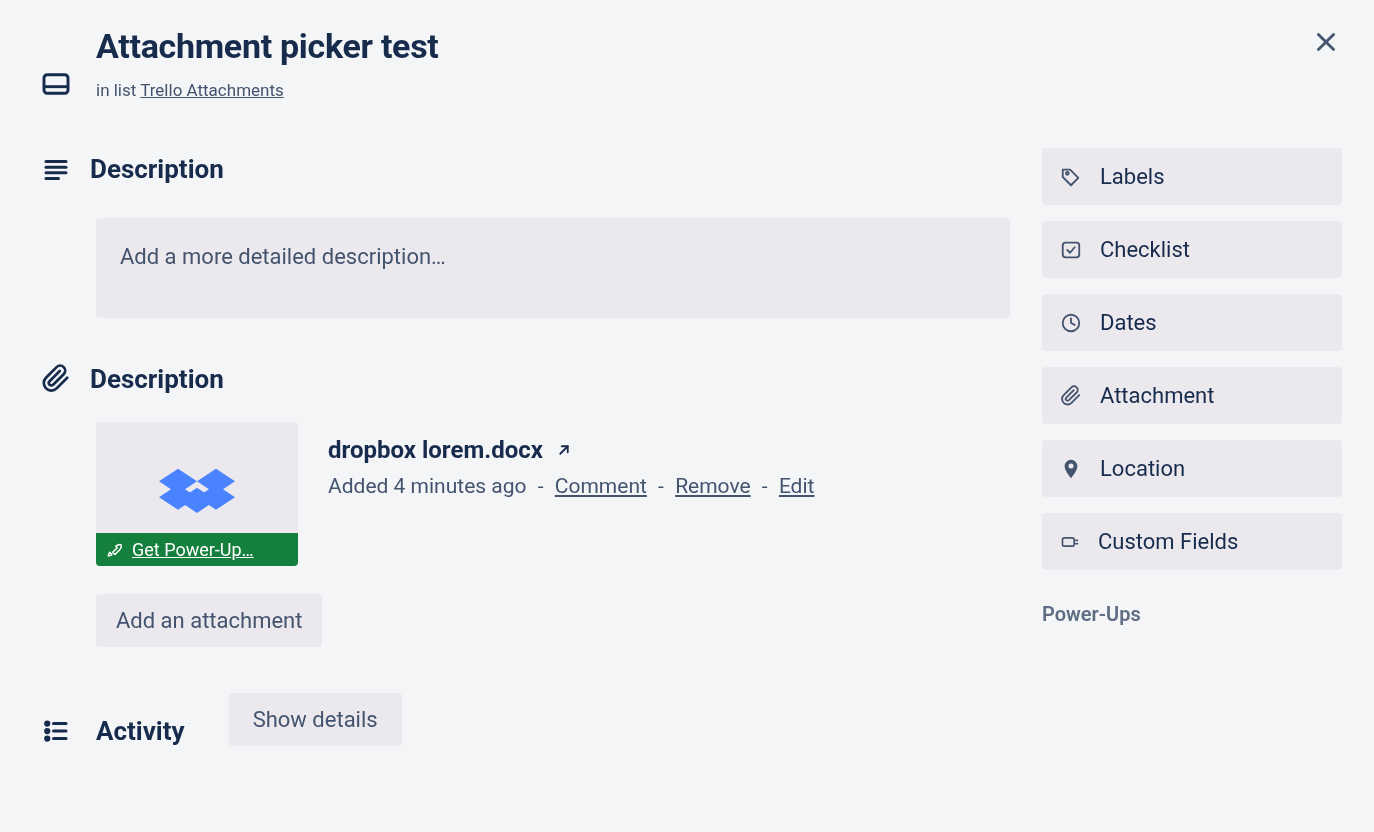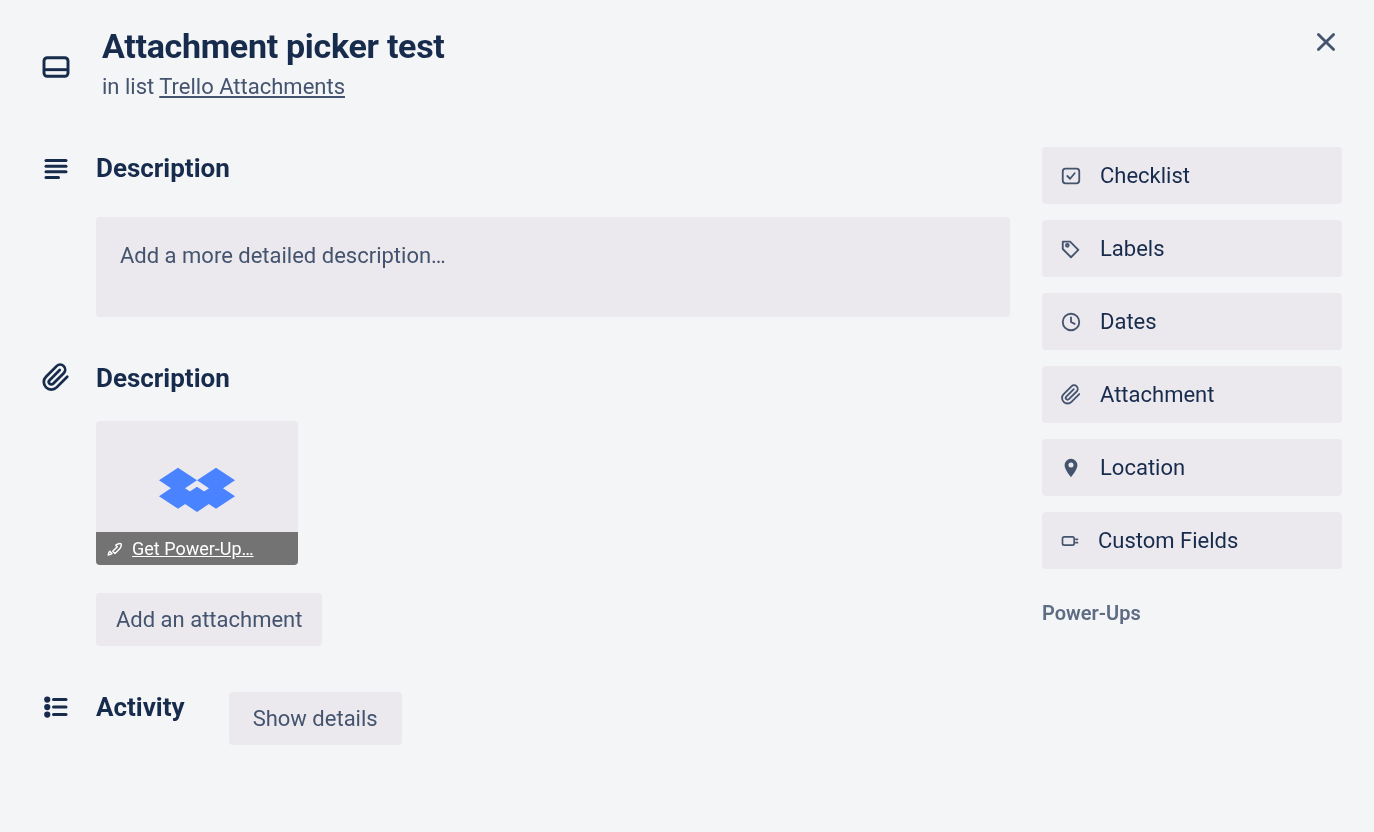--- a/index.html
+++ b/index.html
@@ -13,59 +13,59 @@
     --blue:#4a83ff;
   }
   *{box-sizing:border-box;font-family:-apple-system,BlinkMacSystemFont,"Segoe UI",Roboto,Helvetica,Arial,sans-serif}
   html,body{margin:0;padding:0;background:var(--bg);color:var(--ink)}
   body{width:1374px;height:832px;overflow:hidden}
 
   .card{position:relative;padding:26px 32px 0 38px}
   .close{position:absolute;top:26px;right:32px;width:32px;height:32px;display:flex;align-items:center;justify-content:center;border-radius:4px;cursor:pointer}
   .close svg{width:26px;height:26px;stroke:var(--ink2)}
 
-  .header{display:flex;gap:28px;align-items:center}
+  .header{display:flex;gap:22px;align-items:flex-end}
   .header .icon-slot{width:36px;display:flex;justify-content:center;padding-top:8px}
   .header h1{margin:0;font-size:34px;font-weight:700;letter-spacing:-.3px}
-  .subline{margin-top:8px;font-size:22px;color:var(--ink2)}
+  .subline{margin-top:14px;font-size:17px;color:var(--ink2)}
   .subline a{color:var(--ink2);text-decoration:underline}
 
   .body{display:flex;gap:32px;margin-top:54px}
   .main{flex:1;min-width:0}
   .side{width:300px;flex-shrink:0;margin-top:-6px}
 
   .section{margin-bottom:46px}
-  .sec-head{display:flex;gap:22px}
+  .sec-head{display:flex;gap:16px}
   .sec-head .icon-slot{width:36px;display:flex;justify-content:center}
   .sec-head h2{margin:0;font-size:26px;font-weight:700;color:var(--ink)}
 
   .desc-box{margin-left:58px;margin-top:34px;background:var(--tile);border-radius:4px;padding:26px 24px;min-height:100px;color:var(--ink2);font-size:22px;cursor:text}
 
   .attach-row{margin-left:58px;margin-top:28px;display:flex;gap:30px;align-items:flex-start}
   .thumb{width:202px;height:144px;border-radius:4px;background:var(--tile);position:relative;overflow:hidden;display:flex;align-items:center;justify-content:center}
   .dropbox-mark{color:var(--blue)}
-  .pu-badge{position:absolute;left:0;right:0;bottom:0;background:#737373;color:#fff;font-size:18px;display:flex;align-items:center;gap:8px;padding:6px 10px}
+  .pu-badge{position:absolute;left:0;right:0;bottom:0;background:#15803d;color:#fff;font-size:18px;display:flex;align-items:center;gap:8px;padding:6px 10px}
   .pu-badge span{text-decoration:underline;white-space:nowrap;overflow:hidden;text-overflow:ellipsis}
 
   .att-meta{padding-top:14px}
   .att-title{display:flex;align-items:center;gap:12px}
   .att-title .name{font-size:24px;font-weight:700}
   .att-sub{margin-top:10px;font-size:21px;color:var(--ink2)}
   .att-sub a{color:var(--ink2);text-decoration:underline}
   .sep{margin:0 6px;color:var(--ink2)}
 
   .btn-plain{margin-left:58px;margin-top:28px;display:inline-flex;align-items:center;background:var(--tile);border:none;border-radius:4px;padding:14px 20px;font-size:22px;color:var(--ink2);cursor:pointer}
   .btn-side{display:flex;align-items:center;gap:18px;width:100%;background:var(--tile);border:none;border-radius:4px;padding:16px 18px;font-size:22px;color:var(--ink);margin-bottom:16px;cursor:pointer;text-align:left}
   .btn-side svg{width:22px;height:22px;color:var(--ink2);flex-shrink:0}
   .btn-side.sm svg{width:20px;height:20px}
 
   .side-label{font-size:20px;font-weight:600;color:var(--muted);margin-bottom:16px}
   .side-label.mt{margin-top:32px}
 
-  .activity-head{display:flex;align-items:flex-start;gap:22px}
+  .activity-head{display:flex;align-items:flex-end;gap:22px}
   .activity-head .icon-slot{width:36px;display:flex;justify-content:center}
   .activity-head h2{margin:0;font-size:26px;font-weight:700}
   .show-details{background:var(--tile);border:none;border-radius:4px;padding:14px 24px;font-size:22px;color:var(--ink2);cursor:pointer}
 
   svg{display:block}
 </style>
 </head>
 <body>
 
 <div class="card">
@@ -128,20 +128,38 @@
               <polygon points="12,17 24,25 12,33 0,25" transform="translate(0,-7)"></polygon>
               <polygon points="36,17 48,25 36,33 24,25" transform="translate(0,-7)"></polygon>
               <polygon points="24,20 36,28 24,36 12,28" transform="translate(0,-8)"></polygon>
             </svg>
             <div class="pu-badge">
               <svg viewBox="0 0 24 24" width="18" height="18" fill="none" stroke="#fff" stroke-width="2" stroke-linecap="round" stroke-linejoin="round">
                 <path d="M5 15c-1.5 1.5-2 5-2 5s3.5-.5 5-2l-3-3z"></path>
                   <path d="M15 9l-6 6 3 3 6-6c2-2 3-6 2-7-1-1-5 0-7 2z"></path>
               </svg>
               <span>Get Power-Up…</span>
+            </div>
+          </div>
+          <div class="att-meta">
+            <div class="att-title">
+              <span class="name">dropbox lorem.docx</span>
+              <svg viewBox="0 0 24 24" width="18" height="18" fill="none" stroke="var(--ink)" stroke-width="2.4" stroke-linecap="round" stroke-linejoin="round">
+                  <line x1="7" y1="17" x2="17" y2="7"></line>
+                  <polyline points="9,7 17,7 17,15"></polyline>
+                </svg>
+            </div>
+            <div class="att-sub">
+              <span>Added 4 minutes ago</span>
+              <span class="sep">-</span>
+              <a href="#">Comment</a>
+              <span class="sep">-</span>
+              <a href="#">Remove</a>
+              <span class="sep">-</span>
+              <a href="#">Edit</a>
             </div>
           </div>
         </div>
 
         <button class="btn-plain">Add an attachment</button>
       </div>
 
       <div class="section" style="margin-bottom:0">
         <div class="activity-head">
           <div class="icon-slot">
@@ -160,32 +178,32 @@
         </div>
       </div>
 
     </div>
 
     <div class="side">
 
 
       <button class="btn-side">
         <svg viewBox="0 0 24 24" fill="none" stroke="currentColor" stroke-width="2" stroke-linecap="round" stroke-linejoin="round">
+            <path d="M20 13l-8 8-9-9V4h8l9 9z"></path>
+            <circle cx="8" cy="8" r="1.5"></circle>
+          </svg>
+        <span>Labels</span>
+      </button>
+
+      <button class="btn-side">
+        <svg viewBox="0 0 24 24" fill="none" stroke="currentColor" stroke-width="2" stroke-linecap="round" stroke-linejoin="round">
             <rect x="3" y="4" width="18" height="16" rx="3"></rect>
             <polyline points="8,12 11,15 16,9"></polyline>
           </svg>
         <span>Checklist</span>
-      </button>
-
-      <button class="btn-side">
-        <svg viewBox="0 0 24 24" fill="none" stroke="currentColor" stroke-width="2" stroke-linecap="round" stroke-linejoin="round">
-            <path d="M20 13l-8 8-9-9V4h8l9 9z"></path>
-            <circle cx="8" cy="8" r="1.5"></circle>
-          </svg>
-        <span>Labels</span>
       </button>
 
       <button class="btn-side">
         <svg viewBox="0 0 24 24" fill="none" stroke="currentColor" stroke-width="2" stroke-linecap="round" stroke-linejoin="round">
             <circle cx="12" cy="12" r="9"></circle>
             <polyline points="12,7 12,12 16,14"></polyline>
           </svg>
         <span>Dates</span>
       </button>
 

